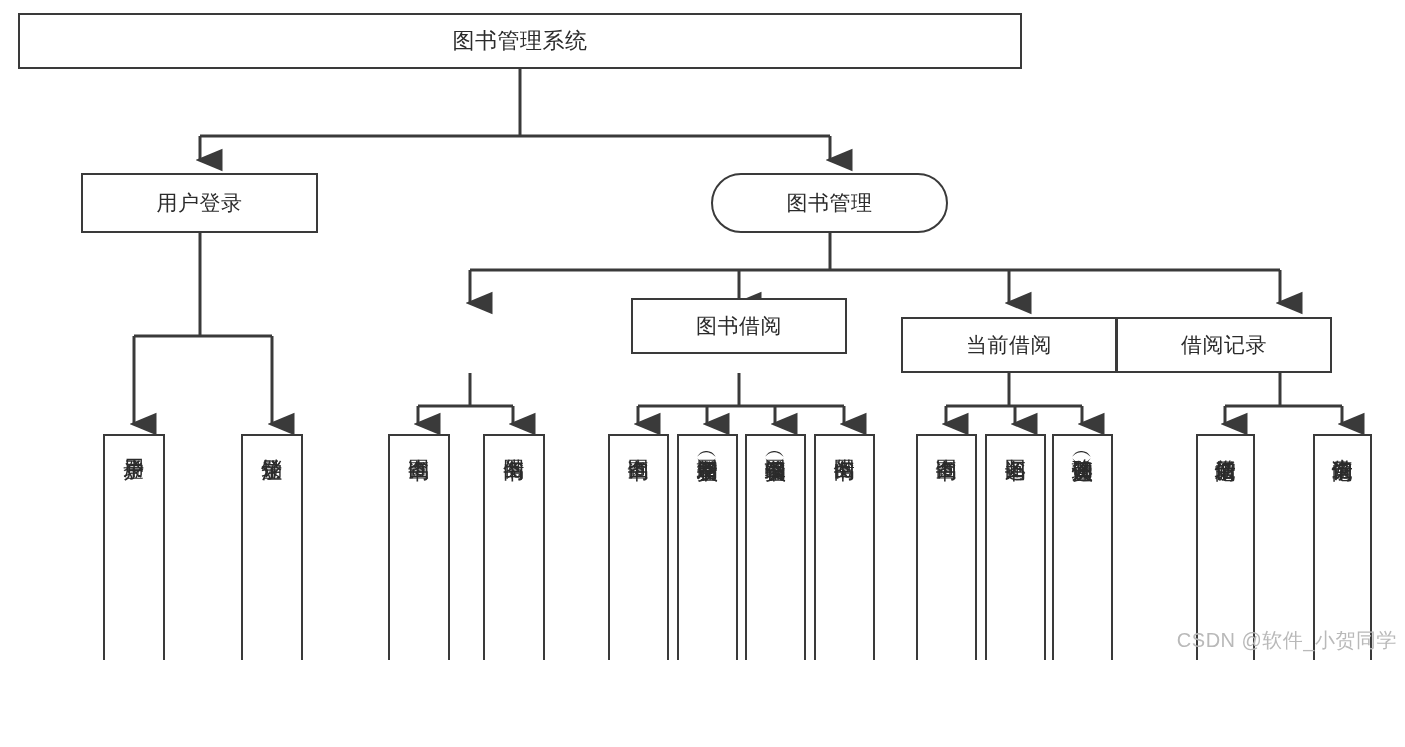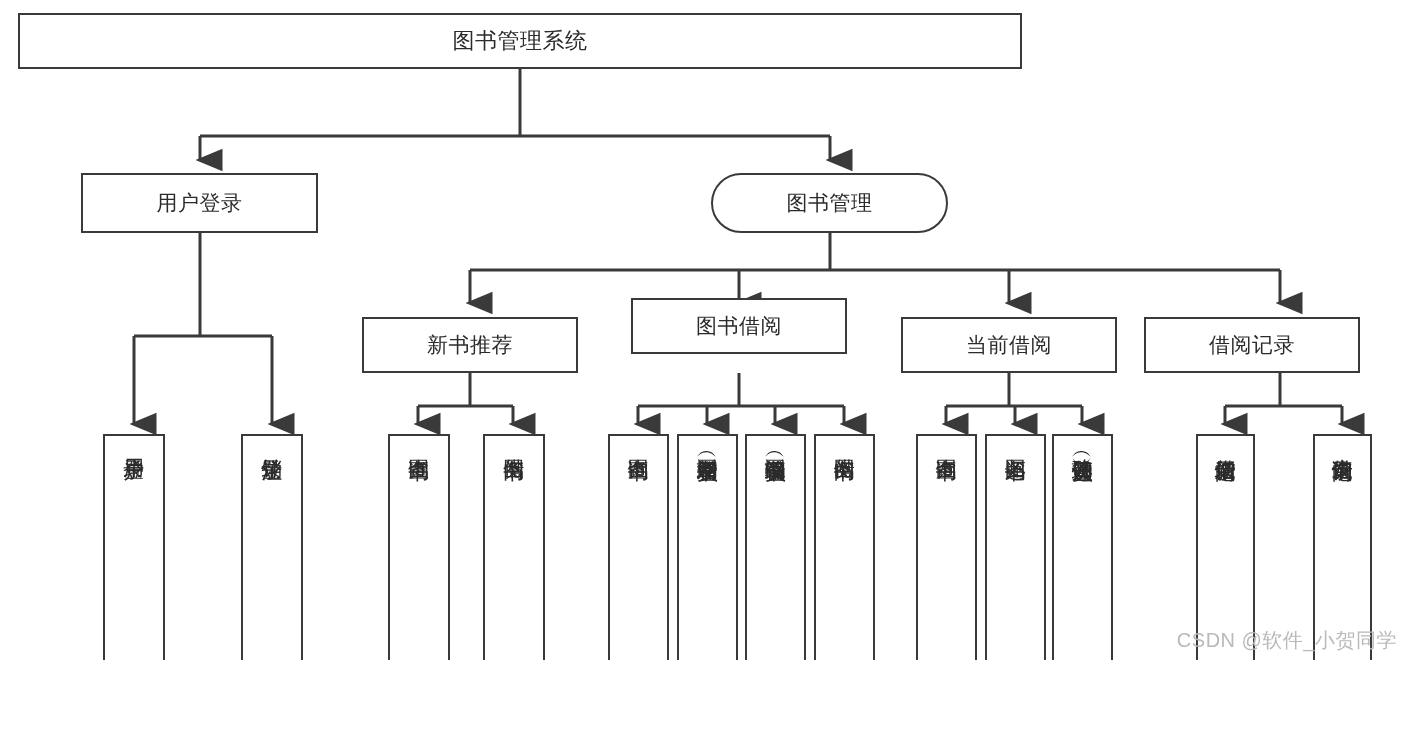--- a/index.html
+++ b/index.html
@@ -129,30 +129,27 @@
     <span class="label">图书管理系统</span>
   </div>
 
   <div class="node horizontal" style="left:81px; top:173px; width:237px; height:60px;">
     <span class="label">用户登录</span>
   </div>
   <div class="node horizontal" style="left:711px; top:173px; width:237px; height:60px;border-radius:30px;">
     <span class="label">图书管理</span>
   </div>
 
-  <div class="node horizontal" style="left:362px; top:317px; width:216px; height:56px;">
-    <span class="label">新书推荐</span>
-  </div>
   <div class="node horizontal" style="left:631px; top:298px; width:216px; height:56px;">
     <span class="label">图书借阅</span>
   </div>
   <div class="node horizontal" style="left:901px; top:317px; width:216px; height:56px;">
     <span class="label">当前借阅</span>
   </div>
-  <div class="node horizontal" style="left:1144px; top:317px; width:216px; height:56px;">
+  <div class="node horizontal" style="left:1116px; top:317px; width:216px; height:56px;">
     <span class="label">借阅记录</span>
   </div>
 
   <div class="node vertical" style="left:103px; top:434px; width:62px; height:299px;">
     <span class="label">用户登录</span>
   </div>
   <div class="node vertical" style="left:241px; top:434px; width:62px; height:299px;">
     <span class="label">注销登录</span>
   </div>
 

